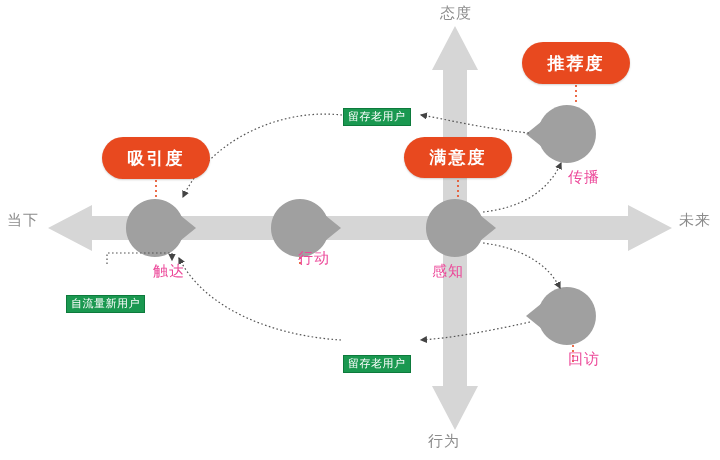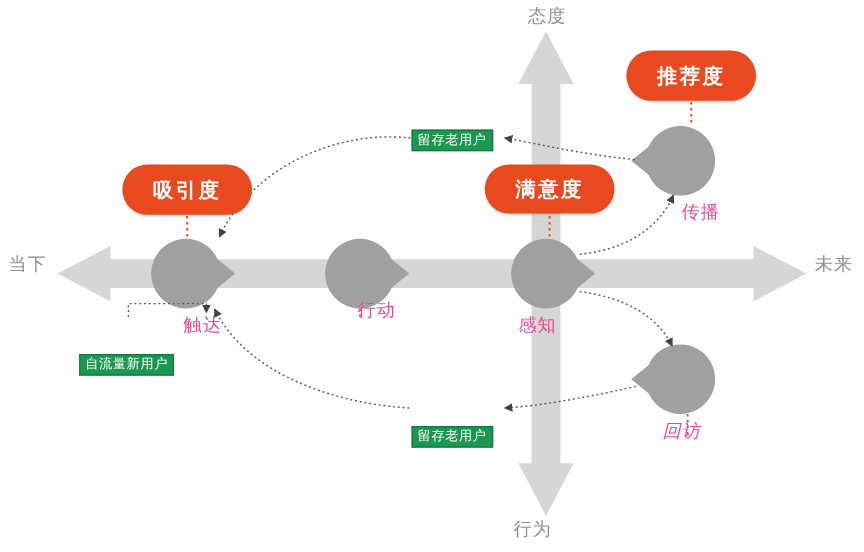--- a/index.html
+++ b/index.html
@@ -157,21 +157,21 @@
 
   <div class="axis-label" style="left:440px; top:4px;">态度</div>
   <div class="axis-label" style="left:428px; top:432px;">行为</div>
   <div class="axis-label" style="left:7px; top:211px;">当下</div>
   <div class="axis-label" style="left:679px; top:211px;text-align:center;">未来</div>
 
   <div class="node-label" style="left:125px; top:219px; width:60px;">触达</div>
   <div class="node-label" style="left:270px; top:206px; width:60px;">行动</div>
   <div class="node-label" style="left:404px; top:219px; width:60px;">感知</div>
   <div class="node-label" style="left:540px; top:125px; width:60px;">传播</div>
-  <div class="node-label" style="left:524px; top:307px; width:60px;font-style:italic;">回访</div>
+  <div class="node-label" style="left:540px; top:307px; width:60px;">回访</div>
 
   <div class="metric-box" style="left:102px; top:137px; width:108px; height:42px;">吸引度</div>
   <div class="metric-box" style="left:404px; top:137px; width:108px; height:41px;">满意度</div>
   <div class="metric-box" style="left:522px; top:42px; width:108px; height:42px;">推荐度</div>
 
   <div class="tag-label" style="left:66px; top:265px;margin-top:30px;">自流量新用户</div>
   <div class="tag-label" style="left:343px; top:108px;">留存老用户</div>
   <div class="tag-label" style="left:343px; top:331px;margin-top:24px;">留存老用户</div>
 
 </div>

